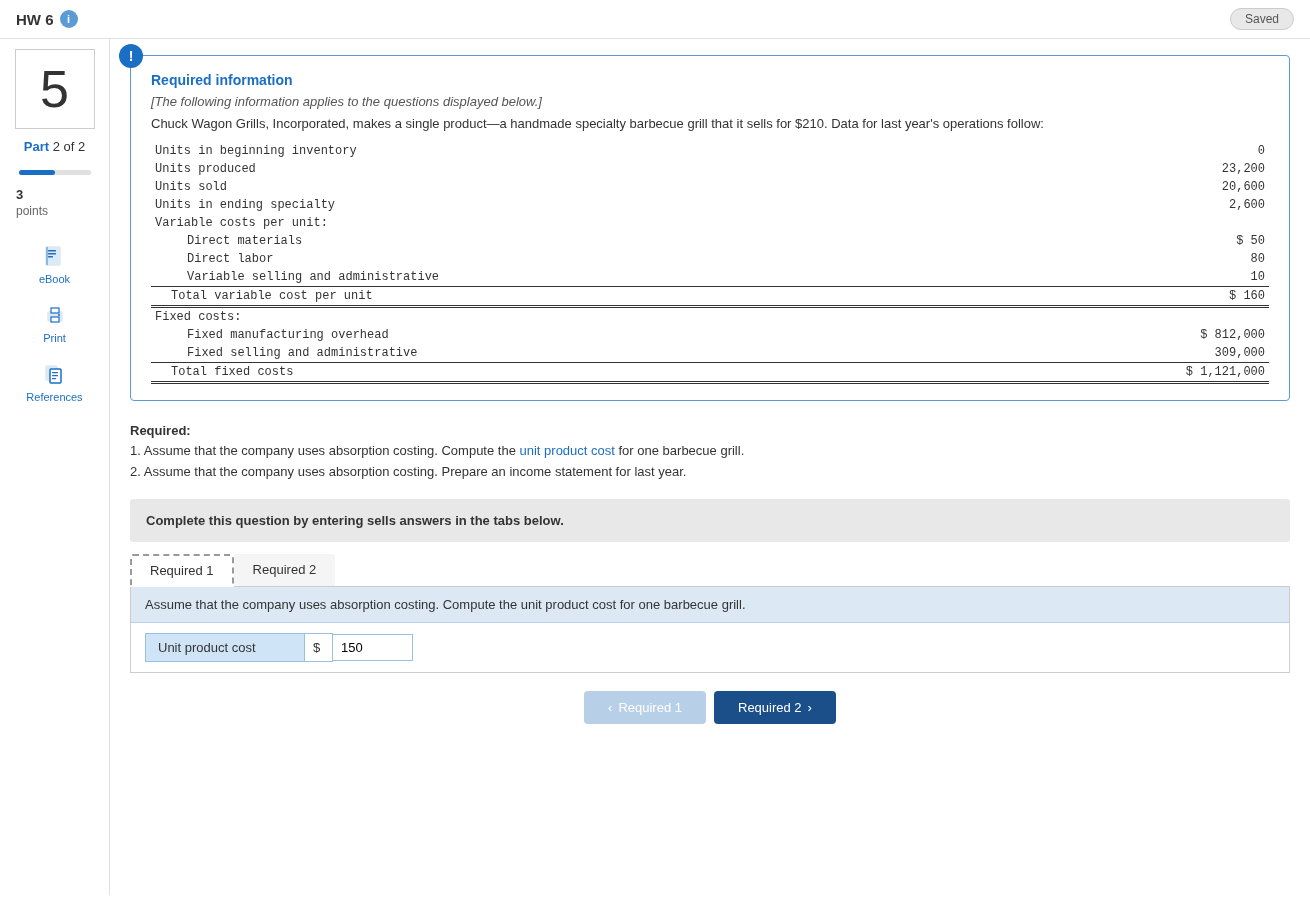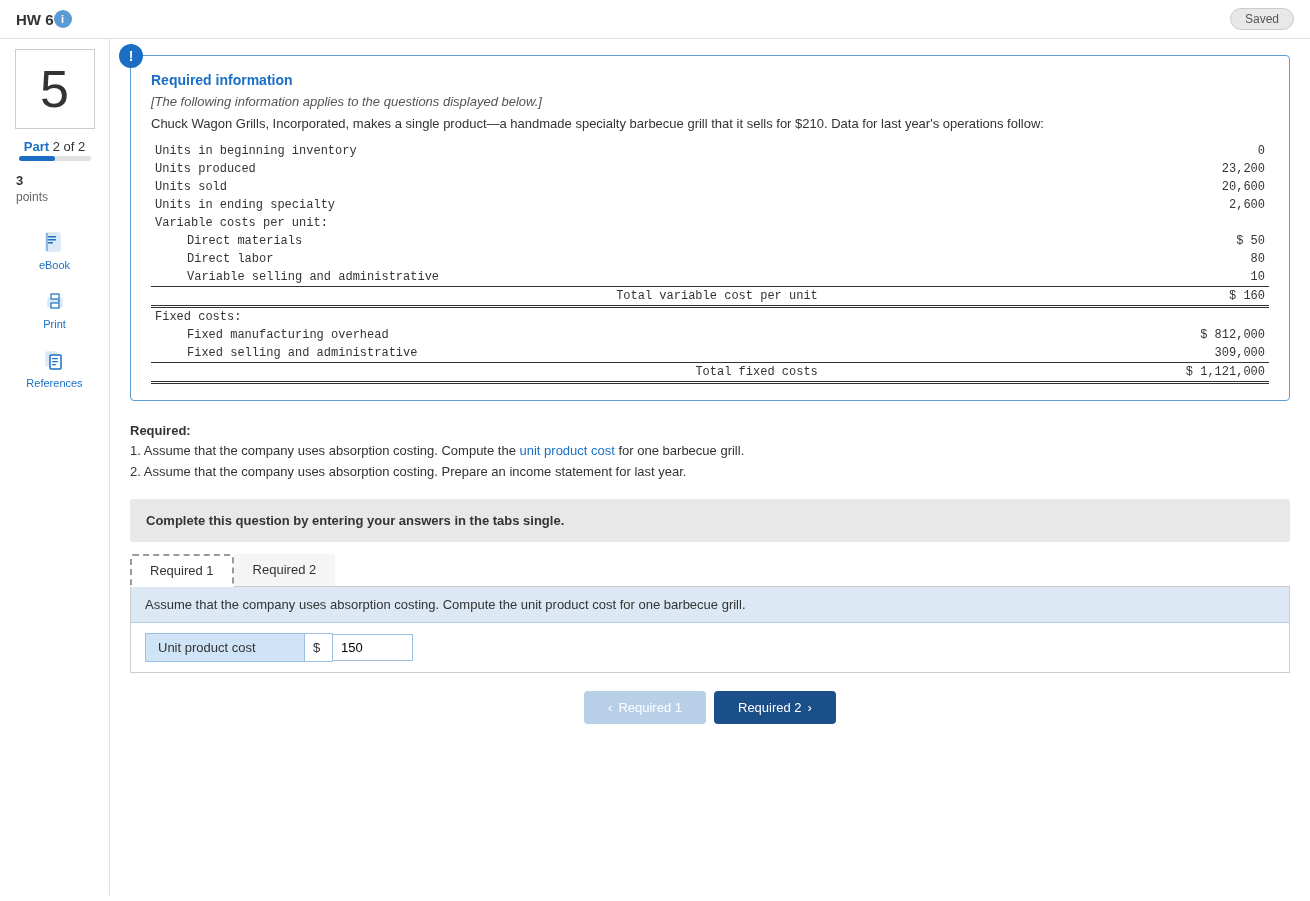--- a/index.html
+++ b/index.html
@@ -10,20 +10,21 @@
       display: flex;
       align-items: center;
       justify-content: space-between;
       padding: 8px 16px;
       border-bottom: 1px solid #e0e0e0;
       background: #fff;
     }
     .hw-title {
       display: flex;
       align-items: center;
+      gap: 6px;
       font-size: 15px;
       font-weight: bold;
       color: #333;
     }
     .info-icon {
       width: 18px; height: 18px;
       background: #5b9bd5;
       border-radius: 50%;
       display: inline-flex;
       align-items: center;
@@ -68,21 +69,21 @@
       justify-content: center;
       font-size: 52px;
       font-weight: 300;
       color: #333;
       margin-bottom: 10px;
     }
     .part-indicator {
       font-size: 13px;
       color: #1a6fc4;
       font-weight: bold;
-      margin-bottom: 2px;
+      margin-bottom: 16px;
     }
     .part-indicator span { color: #333; font-weight: normal; }
     .progress-bar-wrap {
       width: 72px;
       height: 5px;
       background: #e0e0e0;
       border-radius: 3px;
       margin-bottom: 12px;
     }
     .progress-bar-fill {
@@ -178,21 +179,21 @@
       width: 100%;
       border-collapse: collapse;
       margin-top: 8px;
     }
     .data-table td {
       padding: 2px 4px;
       vertical-align: bottom;
     }
     .data-table .label-cell { width: 60%; }
     .data-table .value-cell { text-align: right; width: 40%; }
-    .indent1 { padding-left: 20px !important; text-align: right; }
+    .indent1 { padding-left: 20px !important; }
     .indent2 { padding-left: 36px !important; }
 
     
     .required-section {
       margin-bottom: 16px;
       font-size: 13px;
       line-height: 1.6;
     }
     .required-section strong { font-weight: bold; }
     .required-section .link-text { color: #1a6fc4; }
@@ -445,21 +446,21 @@
       </table>
     </div>
 
     <div class="required-section">
       <strong>Required:</strong><br>
       <span>1. Assume that the company uses absorption costing. Compute the <span class="link-text">unit product cost</span> for one barbecue grill.</span><br>
       <span>2. Assume that the company uses absorption costing. Prepare an income statement for last year.</span>
     </div>
 
     <div class="complete-box">
-      <span>Complete this question by entering your answers in the tabs single.</span>
+      <span>Complete this question by entering sells answers in the tabs below.</span>
     </div>
 
     <div class="tabs-row">
       <div class="tab-item active-dashed">
         <span>Required 1</span>
       </div>
       <div class="tab-item">
         <span>Required 2</span>
       </div>
     </div>

